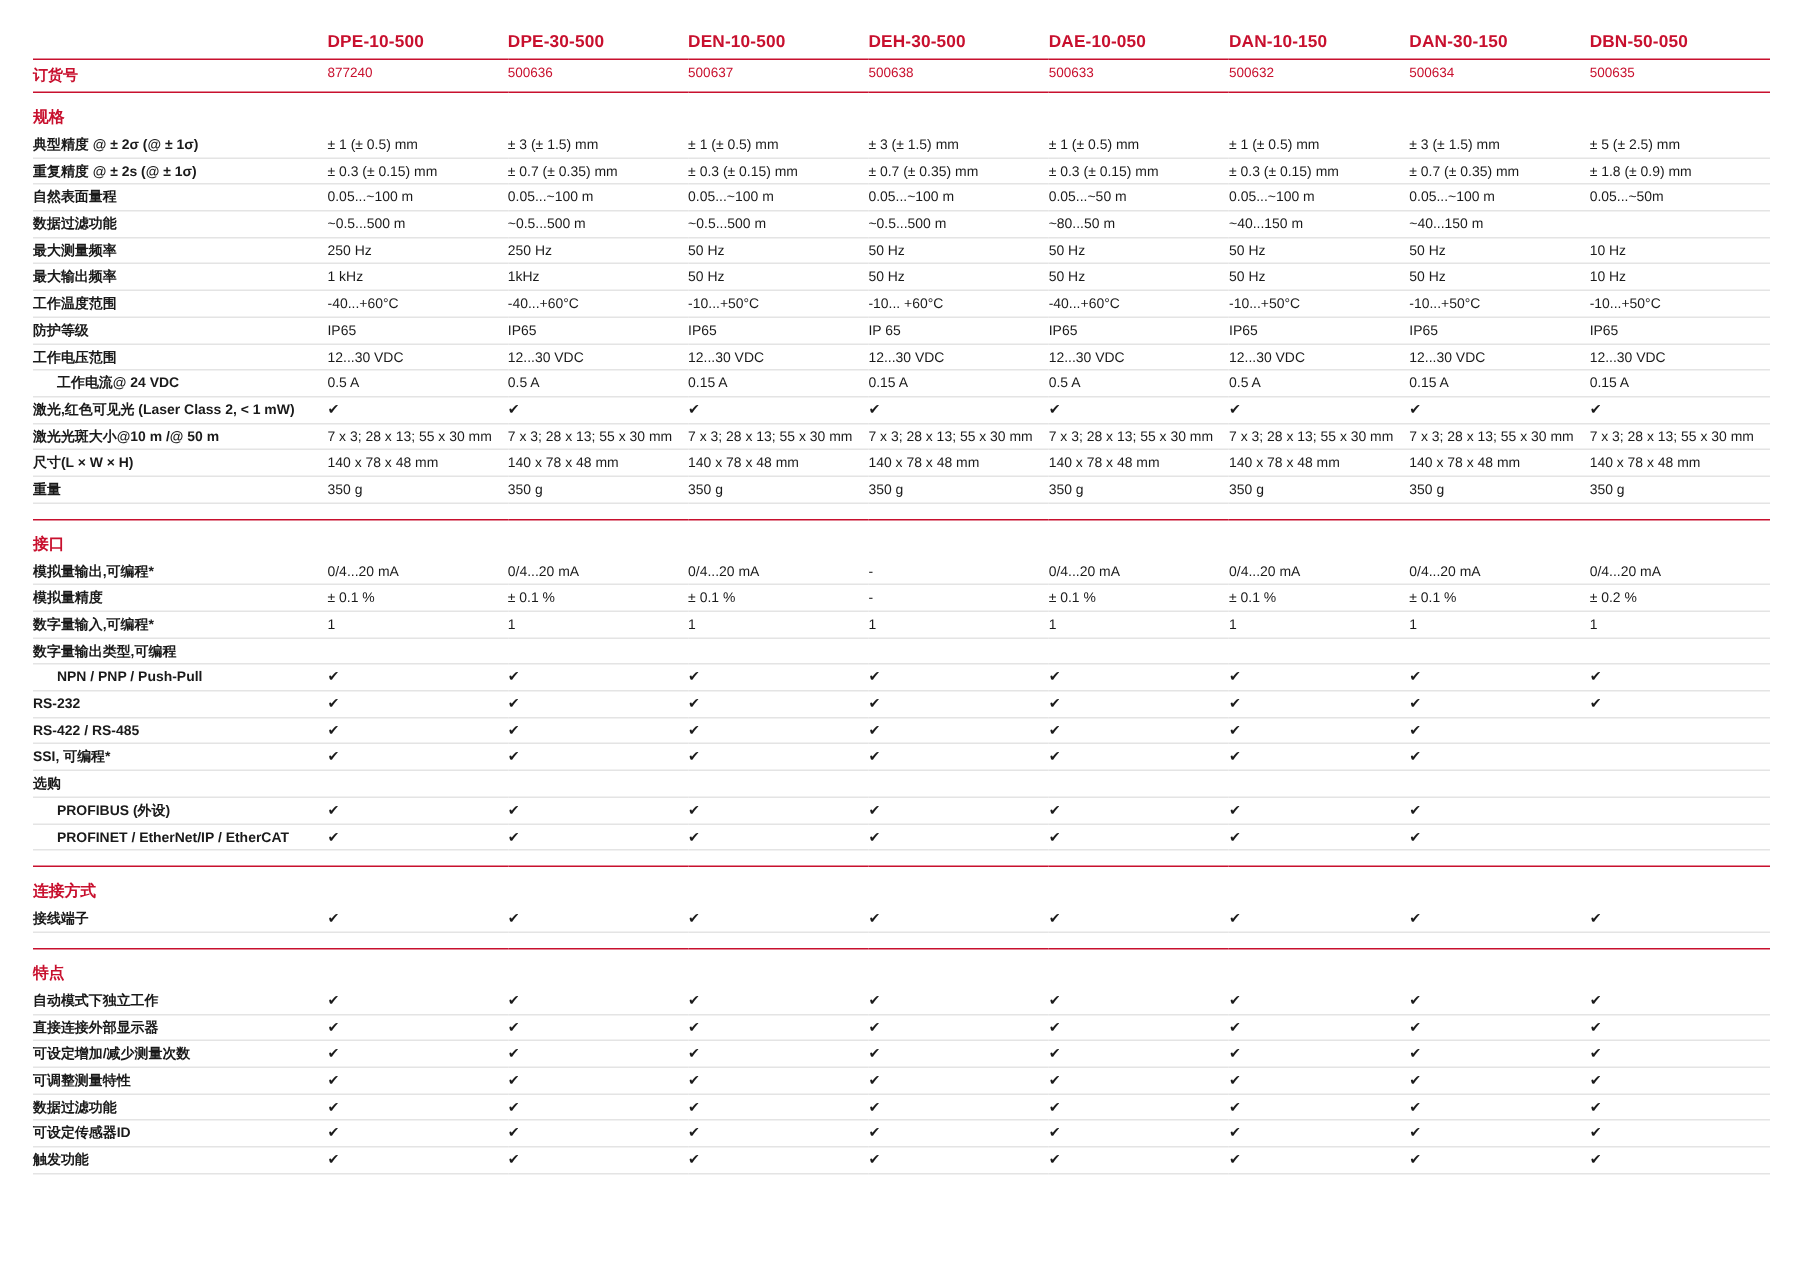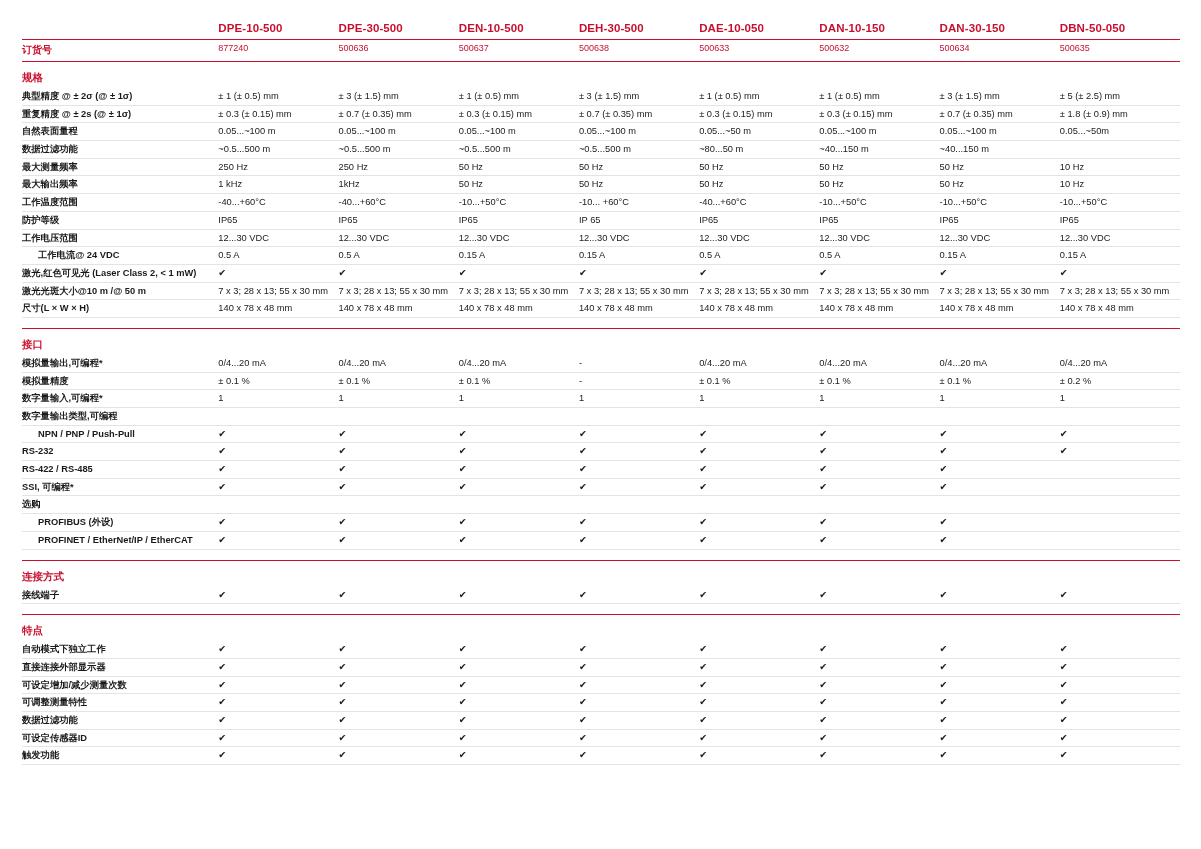--- a/index.html
+++ b/index.html
@@ -313,20 +313,31 @@
           <td class="first">尺寸(L × W × H)</td>
           <td>140 x 78 x 48 mm</td>
           <td>140 x 78 x 48 mm</td>
           <td>140 x 78 x 48 mm</td>
           <td>140 x 78 x 48 mm</td>
           <td>140 x 78 x 48 mm</td>
           <td>140 x 78 x 48 mm</td>
           <td>140 x 78 x 48 mm</td>
           <td>140 x 78 x 48 mm</td>
         </tr>
+        <tr class="data-row">
+          <td class="first">重量</td>
+          <td>350 g</td>
+          <td>350 g</td>
+          <td>350 g</td>
+          <td>350 g</td>
+          <td>350 g</td>
+          <td>350 g</td>
+          <td>350 g</td>
+          <td>350 g</td>
+        </tr>
         <tr class="spacer-row">
           <td></td>
           <td></td>
           <td></td>
           <td></td>
           <td></td>
           <td></td>
           <td></td>
           <td></td>
           <td></td>

